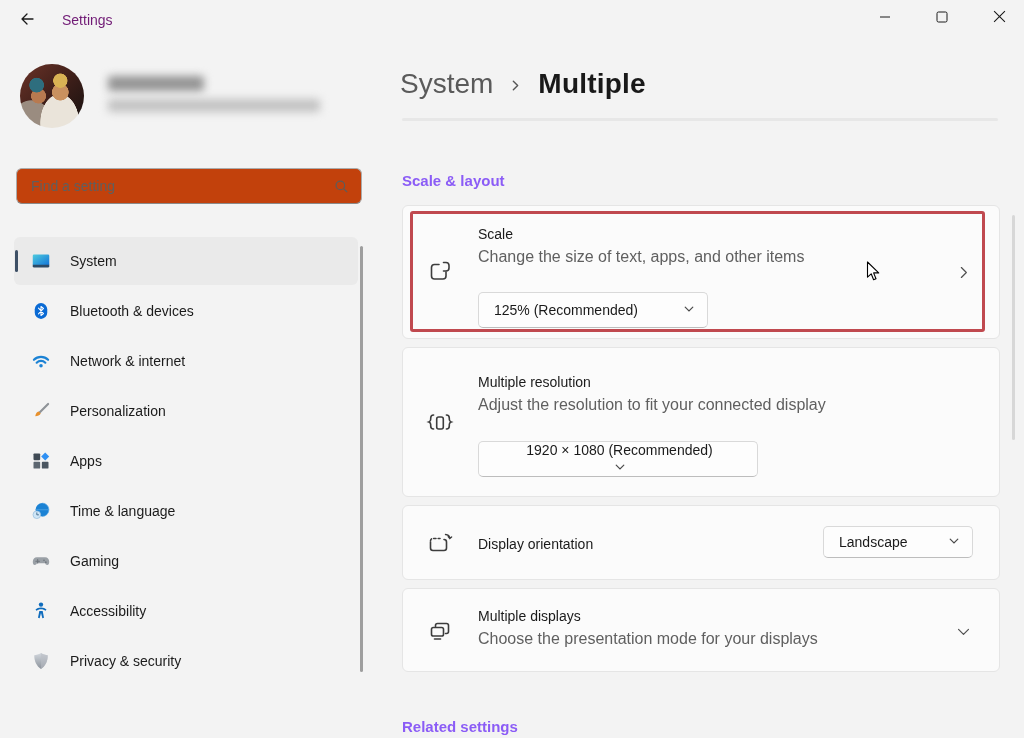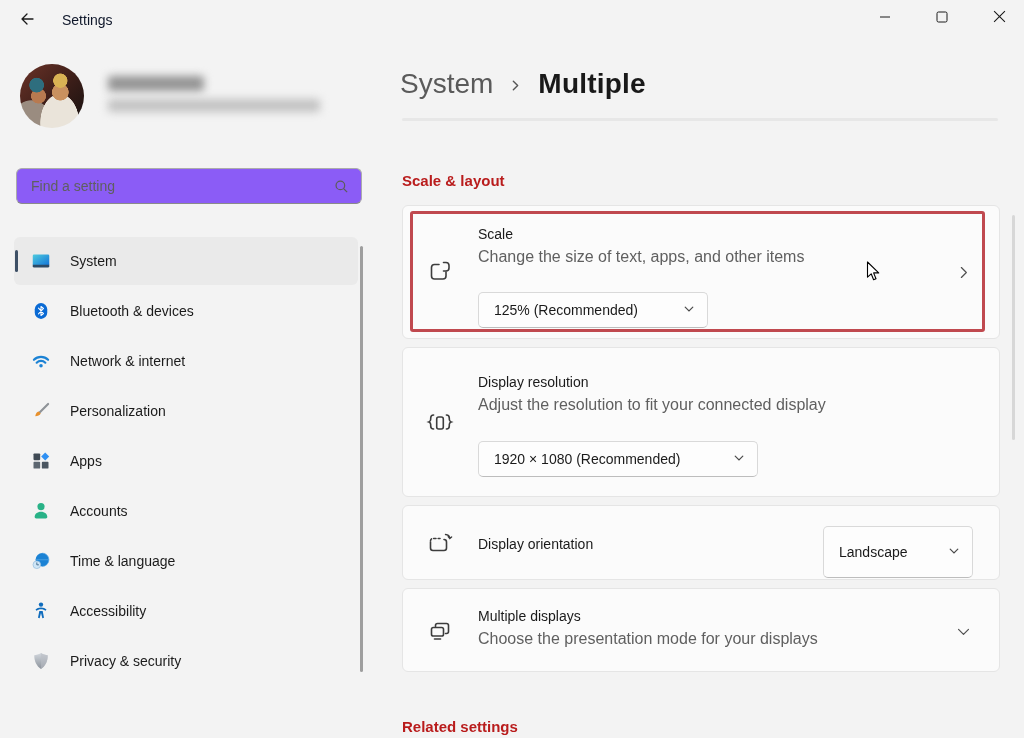--- a/index.html
+++ b/index.html
@@ -11,41 +11,41 @@
     position:relative;
     color:#1b1b1b;
     -webkit-font-smoothing:antialiased;
   }
   .abs { position:absolute; }
 
   
   .titlebar { top:0; left:0; width:1024px; height:40px; }
   .back-btn { left:12px; top:6px; width:30px; height:28px; border:none; background:transparent;
     display:flex; align-items:center; justify-content:center; border-radius:4px; cursor:pointer; }
-  .app-title { left:62px; top:0; height:40px; display:flex; align-items:center; font-size:14px; color:#0f172a; }
+  .app-title { left:62px; top:0; height:40px; display:flex; align-items:center; font-size:14px; color:#701a75; }
   .win-btn { top:0; width:46px; height:36px; border:none; background:transparent;
     display:flex; align-items:center; justify-content:center; cursor:pointer; }
   .win-btn.min { left:862px; } .win-btn.max { left:919px; } .win-btn.close { left:976px; }
 
   
   .avatar { left:20px; top:64px; width:64px; height:64px; border-radius:50%; overflow:hidden;
     background:
       radial-gradient(circle at 63% 26%, #d9b254 0 11%, rgba(0,0,0,0) 12%),
       radial-gradient(circle at 63% 44%, #c9915f 0 15%, rgba(0,0,0,0) 16%),
       radial-gradient(circle at 26% 33%, #2e6e7e 0 11%, rgba(0,0,0,0) 12%),
       radial-gradient(circle at 29% 50%, #b87a50 0 13%, rgba(0,0,0,0) 14%),
       radial-gradient(ellipse at 62% 92%, #eae4da 0 34%, rgba(0,0,0,0) 35%),
       radial-gradient(ellipse at 18% 95%, #9a8c80 0 28%, rgba(0,0,0,0) 29%),
       linear-gradient(135deg, #6b3328 0%, #3a1d18 55%, #14100f 100%);
   }
   .blur-bar { border-radius:3px; filter:blur(4px); }
   .blur-name { left:108px; top:76px; width:96px; height:15px; background:#939393; }
   .blur-email { left:108px; top:99px; width:212px; height:13px; background:#c2c2c2; }
 
-  .searchbox { left:16px; top:168px; width:346px; height:36px; background:#8b5cf6;
+  .searchbox { left:16px; top:168px; width:346px; height:36px; background:#c2410c;
     border:1px solid #ababab; border-bottom-color:#8a8a8a; border-radius:6px;
     display:flex; align-items:center; }
   .searchbox input { flex:1; height:100%; border:none; outline:none; background:transparent;
     font-family:inherit; font-size:14px; padding:0 8px 0 14px; color:#1b1b1b; }
   .searchbox input::placeholder { color:#5f5f5f; opacity:1; }
   .search-ic { margin-right:12px; display:flex; }
 
   .nav { left:14px; top:237px; width:344px; }
   .nav-item { position:relative; width:344px; height:48px; margin-bottom:2px; border-radius:6px;
     display:flex; align-items:center; cursor:pointer; }
@@ -57,21 +57,21 @@
   .side-scroll { left:360px; top:246px; width:3px; height:426px; background:#9e9e9e; border-radius:2px; cursor:pointer; }
   .main-scroll { left:1012px; top:215px; width:3px; height:225px; background:#d7d7d7; border-radius:2px; cursor:pointer; }
 
   
   .breadcrumb { left:400px; top:62px; height:44px; display:flex; align-items:center; gap:16px; }
   .bc-parent { font-size:28px; color:#5a5a5a; cursor:pointer; }
   .bc-current { font-size:28px; font-weight:700; color:#191919; letter-spacing:.2px; }
   .bc-sep { display:flex; margin-top:3px; }
   .top-divider { left:402px; top:118px; width:596px; height:3px; background:#e7e7e7; border-radius:2px; }
 
-  .section-h { font-size:15px; font-weight:700; color:#b91c1c; }
+  .section-h { font-size:15px; font-weight:700; color:#8b5cf6; }
   .sec-scale { left:402px; top:172px; }
   .sec-related { left:402px; top:718px; }
 
   .card { left:402px; width:598px; background:#fbfbfb; border:1px solid #e5e5e5; border-radius:6px; cursor:pointer; }
   .card-scale { top:205px; height:134px; }
   .card-res { top:347px; height:150px; }
   .card-orient { top:505px; height:75px; }
   .card-multi { top:588px; height:84px;text-align:center; }
 
   .card-ic { position:absolute; left:23px; width:28px; height:28px; display:flex; align-items:center; justify-content:center; }
@@ -189,37 +189,39 @@
           <rect x="3" y="3" width="8" height="8" rx="1" fill="#3f4a54"></rect>
           <rect x="3" y="13" width="8" height="8" rx="1" fill="#5c6670"></rect>
           <rect x="13" y="13" width="8" height="8" rx="1" fill="#4a5560"></rect>
           <path d="M17 1.8 L21.8 6.6 L17 11.4 L12.2 6.6 Z" fill="#2f90f3"></path>
         </svg>
       </span>
       <span class="nav-label">Apps</span>
     </div>
     <div class="nav-item">
       <span class="nav-ic">
-        <svg width="20" height="20" viewBox="0 0 24 24" fill="#29b287">
-          <circle cx="12" cy="6.8" r="4.3"></circle>
-          <path d="M12 13 c-4.6 0-7.6 2.9-7.6 6.3 0 1 .8 1.7 1.8 1.7 h11.6 c1 0 1.8-.7 1.8-1.7 0-3.4-3-6.3-7.6-6.3 Z"></path>
-        </svg>
-      </span>
-      <span class="nav-label">Accounts</span>
-    </div>
-    <div class="nav-item">
-      <span class="nav-ic">
         <svg width="20" height="20" viewBox="0 0 24 24">
           <circle cx="13.5" cy="10.5" r="8" fill="#1b82d4"></circle>
           <path d="M13.5 2.5 a8 8 0 0 1 0 16 M5.5 10.5 h16" stroke="#5aa9e6" stroke-width=".8" fill="none"></path>
           <circle cx="7" cy="16.5" r="4.6" fill="#cfe6f7" stroke="#8fb8d9" stroke-width=".8"></circle>
           <path d="M7 14.2 v2.4 h2" stroke="#41688a" stroke-width="1.1" fill="none" stroke-linecap="round"></path>
         </svg>
       </span>
       <span class="nav-label">Time &amp; language</span>
+    </div>
+    <div class="nav-item">
+      <span class="nav-ic">
+        <svg width="20" height="20" viewBox="0 0 24 24">
+          <path d="M7 7.5 h10 c2.9 0 4.6 2.1 4.8 4.8 .2 2.3-.6 4.6-2.3 4.6-1.3 0-2-1-2.6-2.1 h-9.8 c-.6 1.1-1.3 2.1-2.6 2.1-1.7 0-2.5-2.3-2.3-4.6 C2.4 9.6 4.1 7.5 7 7.5 Z" fill="#9aa0a6"></path>
+          <path d="M8 10.2 v4.2 M5.9 12.3 h4.2" stroke="#6f757c" stroke-width="1.3" stroke-linecap="round"></path>
+          <circle cx="15.6" cy="11.2" r="1" fill="#6f757c"></circle>
+            <circle cx="17.8" cy="13.4" r="1" fill="#6f757c"></circle>
+        </svg>
+      </span>
+      <span class="nav-label">Gaming</span>
     </div>
     <div class="nav-item">
       <span class="nav-ic">
         <svg width="20" height="20" viewBox="0 0 24 24" fill="#0f6cbd">
           <circle cx="12" cy="4.3" r="2.6"></circle>
           <path d="M12 7.8 c-2.8 0-5 1-6.6 2.4 l1.1 1.5 c1.5-1.1 3.2-1.8 5.5-1.8 s4 .7 5.5 1.8 l1.1-1.5 C17 8.8 14.8 7.8 12 7.8 Z"></path>
           <path d="M10 12 h4 l1.6 8.2 -2 .5 -1.6-6.2 -1.6 6.2 -2-.5 Z"></path>
         </svg>
       </span>
       <span class="nav-label">Accessibility</span>
@@ -283,42 +285,42 @@
   </div>
 
   <div class="abs card card-res">
     <span class="card-ic" style="top:61px">
       <svg width="28" height="28" viewBox="0 0 28 28" fill="none" stroke="#3d3d3d" stroke-width="1.6" stroke-linecap="round">
         <rect x="10.7" y="8" width="6.6" height="12" rx="2"></rect>
         <path d="M7.6 6 c-2 0 -2.9 1.1 -2.9 3 v1.3 c0 1.3-.6 2.2-1.8 2.6 1.2.4 1.8 1.3 1.8 2.6 v1.5 c0 1.9 .9 3 2.9 3"></path>
         <path d="M20.4 6 c2 0 2.9 1.1 2.9 3 v1.3 c0 1.3 .6 2.2 1.8 2.6 -1.2.4 -1.8 1.3 -1.8 2.6 v1.5 c0 1.9-.9 3-2.9 3"></path>
       </svg>
     </span>
-    <div class="card-title" style="top:26px">Display resolution</div>
+    <div class="card-title" style="top:26px">Multiple resolution</div>
     <div class="card-sub" style="top:48px">Adjust the resolution to fit your connected display</div>
-    <button class="dropdown" style="left:75px; top:93px; width:280px; height:36px;">
+    <button class="dropdown" style="left:75px; top:93px; width:280px; height:36px;flex-direction:column;">
       <span>1920 × 1080 (Recommended)</span>
       <span>
         <svg width="12" height="12" viewBox="0 0 12 12" fill="none" stroke="#4a4a4a" stroke-width="1.2" stroke-linecap="round">
             <path d="M2.2 4.2 L6 8 L9.8 4.2"></path>
           </svg>
       </span>
     </button>
   </div>
 
   <div class="abs card card-orient">
     <span class="card-ic" style="top:24px">
       <svg width="28" height="28" viewBox="0 0 28 28" fill="none" stroke="#3d3d3d" stroke-width="1.6" stroke-linecap="round">
         <path d="M18 9.5 a2.5 2.5 0 0 1 2.5 2.5 v6 a2.5 2.5 0 0 1 -2.5 2.5 h-11 a2.5 2.5 0 0 1 -2.5 -2.5 v-6"></path>
         <path d="M4.5 11 a2.5 2.5 0 0 1 2.5 -2.5 h7" stroke-dasharray="2.3 2.2"></path>
         <path d="M19.5 4.5 c2.6 .2 4.1 1.5 4.3 3.9 M22.2 6.6 l1.6 1.9 1.8-1.5" stroke-width="1.4"></path>
       </svg>
     </span>
     <div class="card-title" style="top:30px">Display orientation</div>
-    <button class="dropdown" style="left:420px; top:20px; width:150px; height:52px;">
+    <button class="dropdown" style="left:420px; top:20px; width:150px; height:32px;">
       <span>Landscape</span>
       <span>
         <svg width="12" height="12" viewBox="0 0 12 12" fill="none" stroke="#4a4a4a" stroke-width="1.2" stroke-linecap="round">
             <path d="M2.2 4.2 L6 8 L9.8 4.2"></path>
           </svg>
       </span>
     </button>
   </div>
 
   <div class="abs card card-multi">

